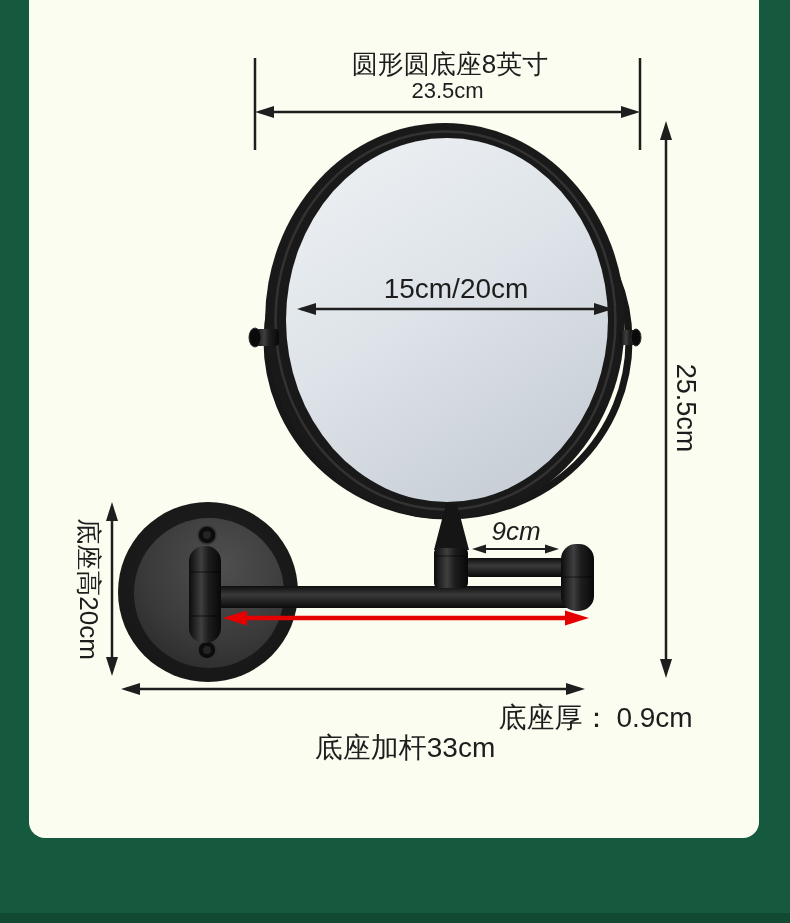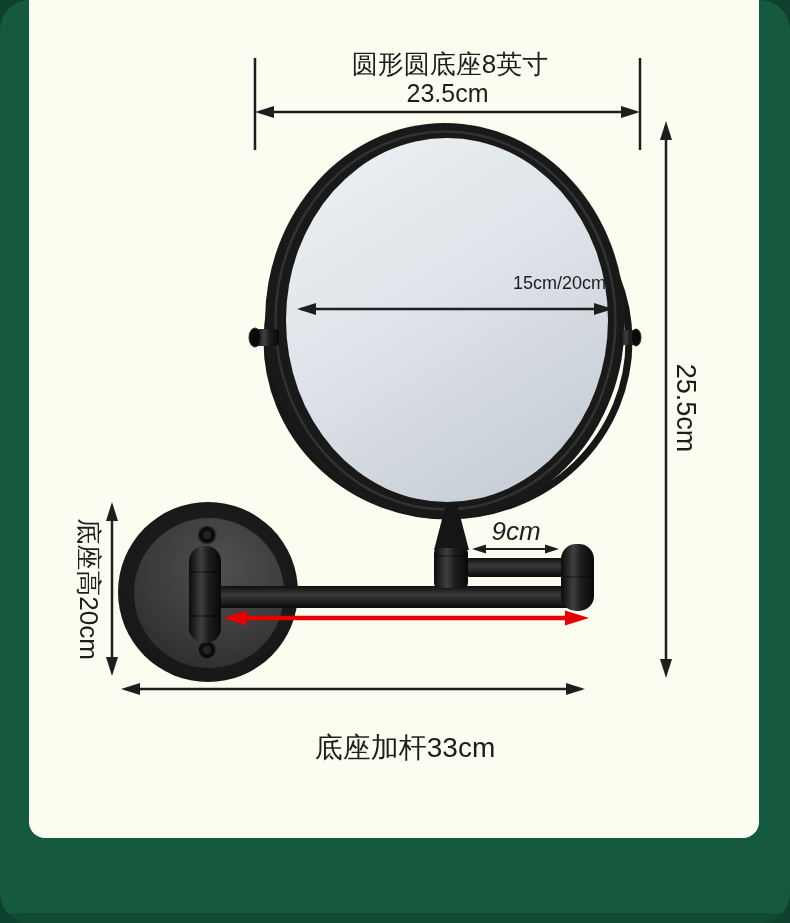--- a/index.html
+++ b/index.html
@@ -1,37 +1,36 @@
 <!DOCTYPE html>
 <html><head>
 <meta charset="utf-8">
 <style>
   html,body{margin:0;padding:0;background:#0f3f2d;}
   .canvas{
     position:relative;width:790px;height:923px;overflow:hidden;
     background:#15593E;
     font-family:"Liberation Sans","DejaVu Sans",sans-serif;
-    border-radius:30px;
   }
   .panel{
     position:absolute;left:29px;top:0;width:730px;height:838px;
     background:#FCFDF1;border-radius:0 0 16px 16px;
   }
   .bottom-shade{
     position:absolute;left:0;bottom:0;width:790px;height:10px;
     background:rgba(0,0,0,0.18);
   }
   .artwork{position:absolute;left:0;top:0;width:790px;height:923px;}
   .dim-text{
     position:absolute;color:#1d1d1d;font-size:27px;line-height:1.12;
     text-align:center;white-space:nowrap;
   }
   .t-top-label{left:250px;top:50px;width:400px;font-size:26px;}
-  .t-top-width{left:250px;top:79px;width:395px;font-size:25px;}
-  .t-mirror{left:306px;top:273px;width:300px;font-size:18px;text-align:right;}
+  .t-top-width{left:250px;top:79px;width:395px;font-size:22px;}
+  .t-mirror{left:306px;top:273px;width:300px;font-size:28px;}
   .t-9cm{left:466px;top:517px;width:100px;font-size:26px;font-style:italic;}
   .t-maxrod{left:300px;top:620px;width:300px;font-size:27px;}
   .t-baserod{left:255px;top:696px;width:300px;font-size:28px;margin-top:36px;}
   .t-thick{left:488px;top:702px;width:215px;font-size:28px;}
   .t-thick .gap{display:inline-block;width:6px;}
   .rot{
     transform:translate(-50%,-50%) rotate(90deg);
     transform-origin:center center;width:auto;
   }
   .t-baseheight{left:88px;top:589px;font-size:26px;}
@@ -153,17 +152,18 @@
       <polygon points="223,618 247,610.5 247,625.5" fill="#E60000"></polygon>
       <polygon points="589,618 565,610.5 565,625.5" fill="#E60000"></polygon>
     </g>
   </svg>
 
   <div class="dim-text t-top-label">圆形圆底座8英寸</div>
   <div class="dim-text t-top-width">23.5cm</div>
   <div class="dim-text t-mirror">15cm/20cm</div>
   <div class="dim-text t-9cm">9cm</div>
   <div class="dim-text t-baserod">底座加杆33cm</div>
+  <div class="dim-text t-thick"><span>底座厚：</span><span class="gap"></span><span>0.9cm</span></div>
   <div class="dim-text rot t-baseheight">底座高20cm</div>
   <div class="dim-text rot t-overall">25.5cm</div>
 
   <div class="bottom-shade"></div>
 </div>
 
 </body></html>

